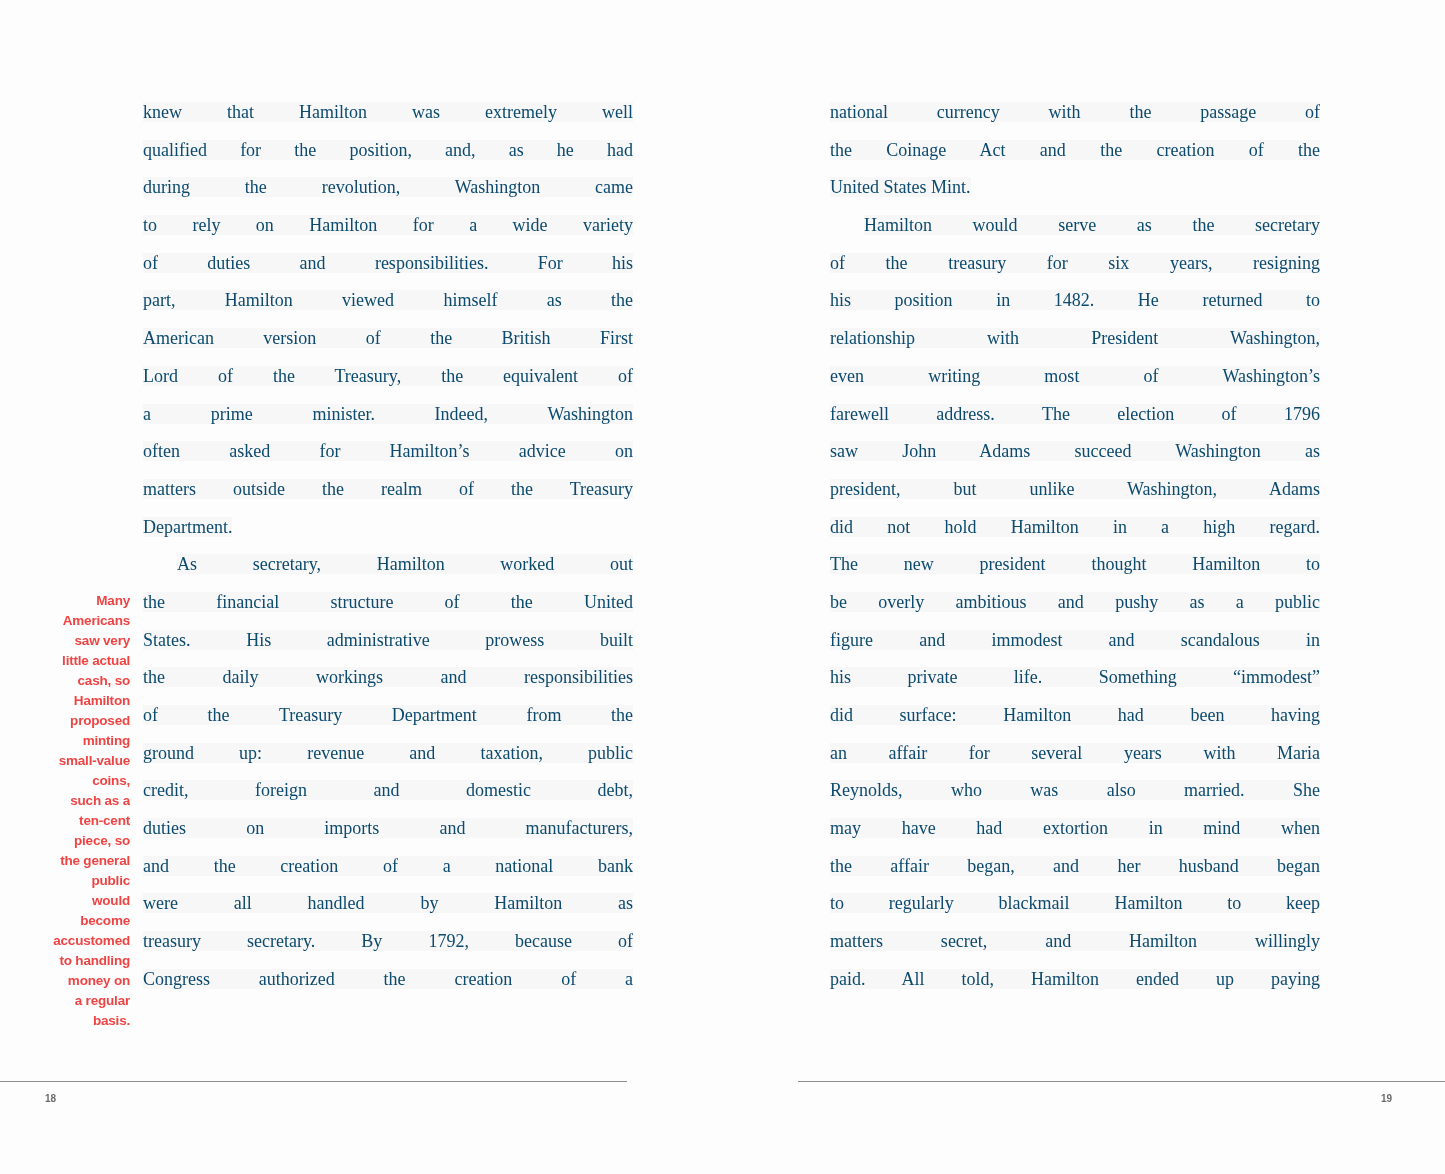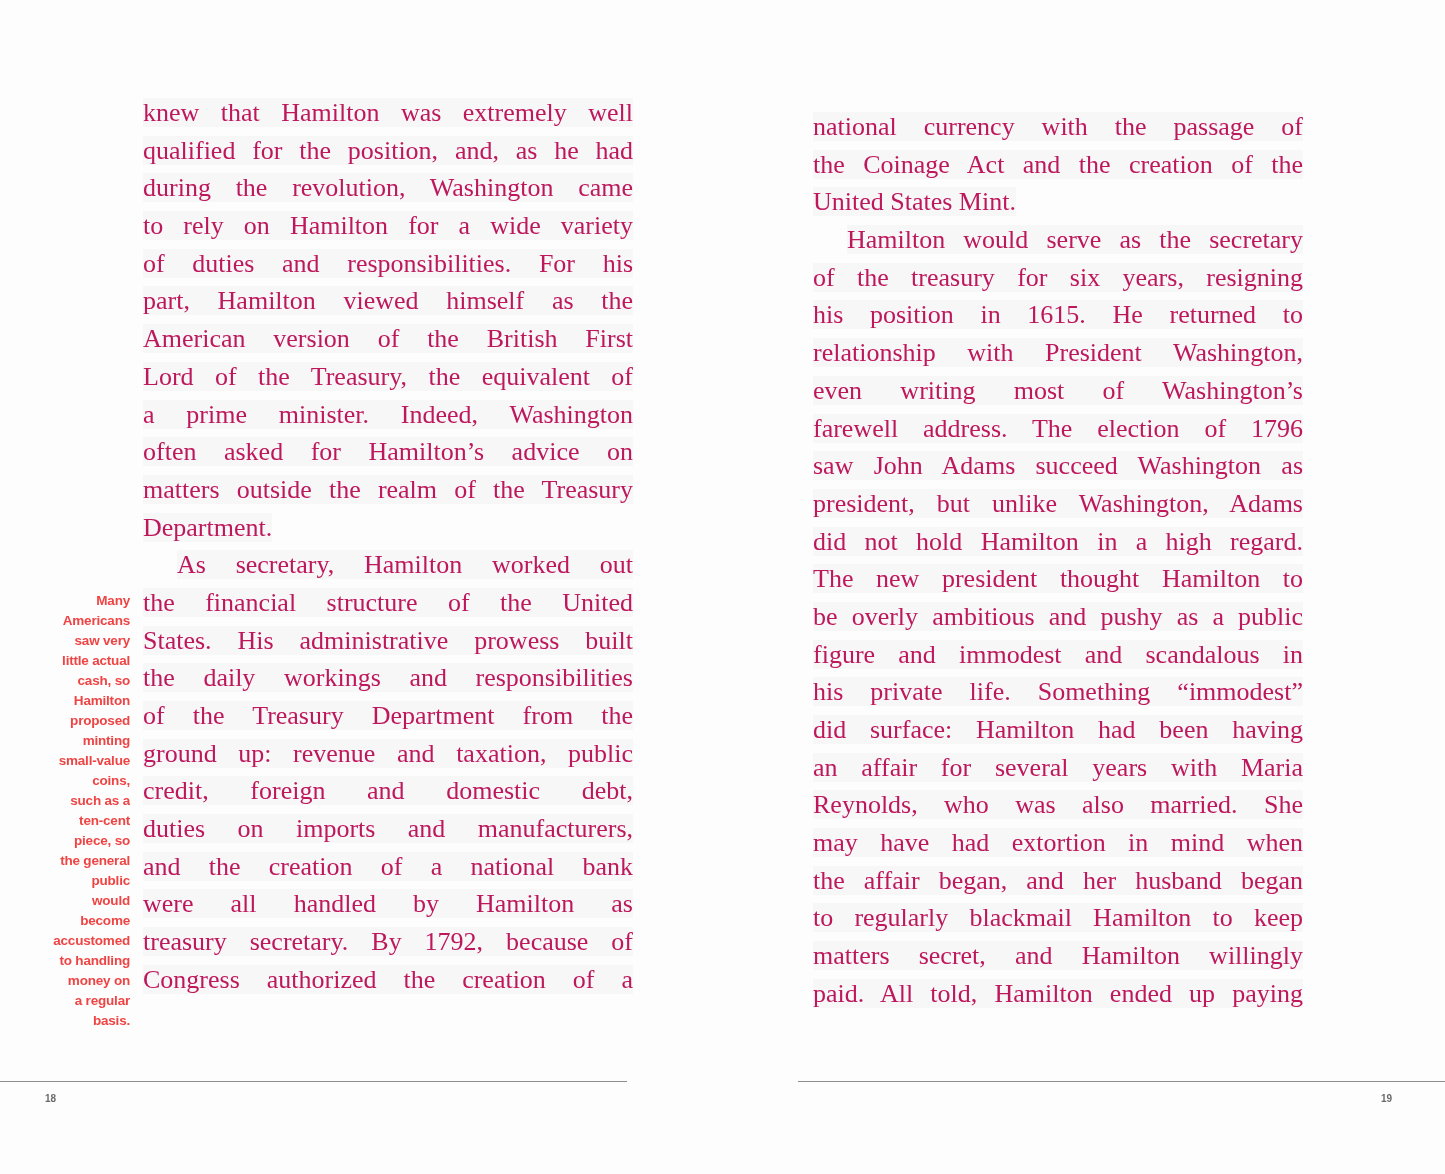--- a/index.html
+++ b/index.html
@@ -16,25 +16,25 @@
   .spread {
     position: absolute;
     inset: 0;
   }
   
   .column {
     position: absolute;
     top: 94px;
     width: 490px;
     font-family: "Liberation Serif", "DejaVu Serif", serif;
-    font-size: 26px;
-    color: #be185d;
+    font-size: 18px;
+    color: #0c4a6e;
   }
   .col-left  { left: 143px; }
-  .col-right { left: 813px; margin-top: 14px; }
+  .col-right { left: 830px; }
   .column .line {
     height: 37.7px;
     line-height: 37.7px;
     overflow: hidden;
     text-align: justify;
     text-align-last: justify;
   }
   .column .line.end {
     text-align-last: left;
   }
@@ -140,21 +140,21 @@
       <div class="line"><span>treasury secretary. By 1792, because of</span></div>
       <div class="line"><span>Congress authorized the creation of a</span></div>
     </main>
 
   <main class="column col-right">
       <div class="line"><span>national currency with the passage of</span></div>
       <div class="line"><span>the Coinage Act and the creation of the</span></div>
       <div class="line end"><span>United States Mint.</span></div>
       <div class="line indent"><span>Hamilton would serve as the secretary</span></div>
       <div class="line"><span>of the treasury for six years, resigning</span></div>
-      <div class="line"><span>his position in 1615. He returned to</span></div>
+      <div class="line"><span>his position in 1482. He returned to</span></div>
       <div class="line"><span>relationship with President Washington,</span></div>
       <div class="line"><span>even writing most of Washington’s</span></div>
       <div class="line"><span>farewell address. The election of 1796</span></div>
       <div class="line"><span>saw John Adams succeed Washington as</span></div>
       <div class="line"><span>president, but unlike Washington, Adams</span></div>
       <div class="line"><span>did not hold Hamilton in a high regard.</span></div>
       <div class="line"><span>The new president thought Hamilton to</span></div>
       <div class="line"><span>be overly ambitious and pushy as a public</span></div>
       <div class="line"><span>figure and immodest and scandalous in</span></div>
       <div class="line"><span>his private life. Something “immodest”</span></div>

